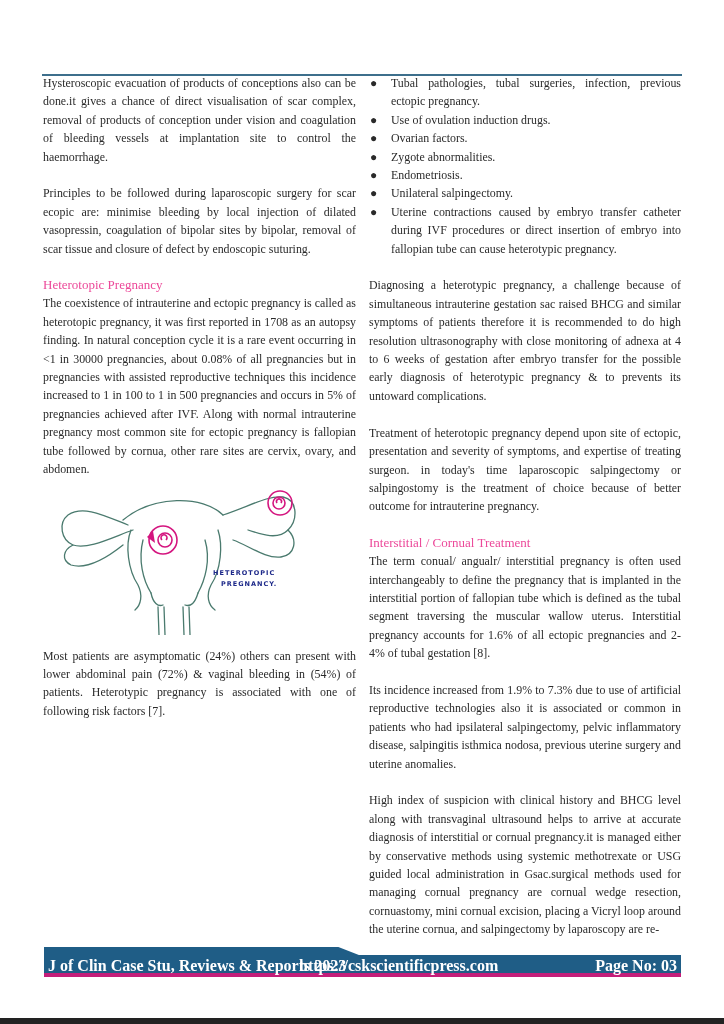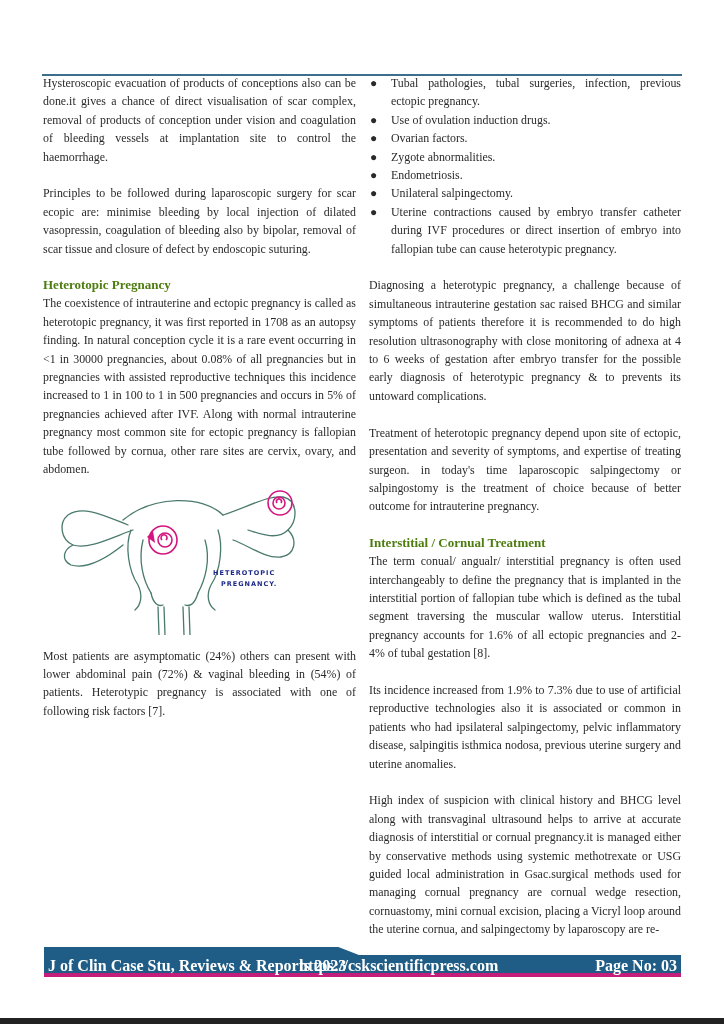--- a/index.html
+++ b/index.html
@@ -3,42 +3,42 @@
 <meta charset="utf-8">
 <style>
   html, body { margin: 0; padding: 0; background: #ffffff; }
   body { width: 724px; height: 1024px; position: relative; overflow: hidden;
          font-family: "Liberation Serif", "DejaVu Serif", serif; color: #2a2a2a; }
   .top-rule { position: absolute; left: 42px; top: 74px; width: 640px; height: 1.5px; background: #3d6f8c; }
   .col { position: absolute; top: 74px; font-size: 11.9px; line-height: 18.4px; text-align: justify; }
   .col-left { left: 43px; width: 313px; }
   .col-right { left: 369px; width: 312px; }
   .para { margin: 0 0 18.4px 0; }
-  .heading { color: #4d7c0f; font-weight: bold; font-size: 13px; margin: 0; line-height: 18px; }
+  .heading { color: #ec4899; font-weight: normal; font-size: 13px; margin: 0; line-height: 18px; }
   .bullets { list-style: none; margin: 0 0 18.4px 0; padding: 0; }
   .bullets li { position: relative; padding-left: 22px; }
   .bullets li .dot { position: absolute; left: 1px; top: 0; font-size: 12px; }
   .figure { position: relative; width: 310px; height: 150px; margin: 6px 0 12px 0; }
   .footer { position: absolute; left: 44px; top: 955px; width: 637px; height: 23px; }
   .footer-bar { position: absolute; left: 0; top: 0; width: 100%; height: 18px; background: #1f5d86; }
   .footer-tab { position: absolute; left: 0; top: -8px; width: 320px; height: 10px; background: #1f5d86;
                 clip-path: polygon(0 0, 92% 0, 100% 100%, 0 100%); }
   .footer-pink { position: absolute; left: 0; top: 18px; width: 100%; height: 4px; background: #c41e7a; }
   .footer-text { position: absolute; top: 2px; color: #ffffff; font-weight: bold; font-size: 16px;
                  font-family: "Liberation Serif", serif; white-space: nowrap; }
   .bottom-edge { position: absolute; left: 0; top: 1018px; width: 724px; height: 6px; background: #222; }
 </style>
 </head>
 <body>
 
 <div class="top-rule"></div>
 
 <div class="col col-left">
   <p class="para">Hysteroscopic evacuation of products of conceptions also can be done.it gives a chance of direct visualisation of scar complex, removal of products of conception under vision and coagulation of bleeding vessels at implantation site to control the haemorrhage.</p>
-  <p class="para">Principles to be followed during laparoscopic surgery for scar ecopic are: minimise bleeding by local injection of dilated vasopressin, coagulation of bleeding also by bipolar, removal of scar tissue and closure of defect by endoscopic suturing.</p>
+  <p class="para">Principles to be followed during laparoscopic surgery for scar ecopic are: minimise bleeding by local injection of dilated vasopressin, coagulation of bipolar sites by bipolar, removal of scar tissue and closure of defect by endoscopic suturing.</p>
   <h2 class="heading">Heterotopic Pregnancy</h2>
   <p class="para" style="margin-bottom:4px">The coexistence of intrauterine and ectopic pregnancy is called as heterotopic pregnancy, it was first reported in 1708 as an autopsy finding. In natural conception cycle it is a rare event occurring in &lt;1 in 30000 pregnancies, about 0.08% of all pregnancies but in pregnancies with assisted reproductive techniques this incidence increased to 1 in 100 to 1 in 500 pregnancies and occurs in 5% of pregnancies achieved after IVF. Along with normal intrauterine pregnancy most common site for ectopic pregnancy is fallopian tube followed by cornua, other rare sites are cervix, ovary, and abdomen.</p>
 
   <div class="figure">
     <svg width="310" height="150" viewBox="0 0 310 150">
       <g fill="none" stroke="#4a7a6e" stroke-width="1.3" stroke-linecap="round">
 
         <path d="M80 35 C110 10, 160 10, 180 30"></path>
 
         <path d="M85 40 C60 30, 40 20, 25 30 C15 38, 18 55, 30 60 C45 65, 70 52, 90 45"></path>

